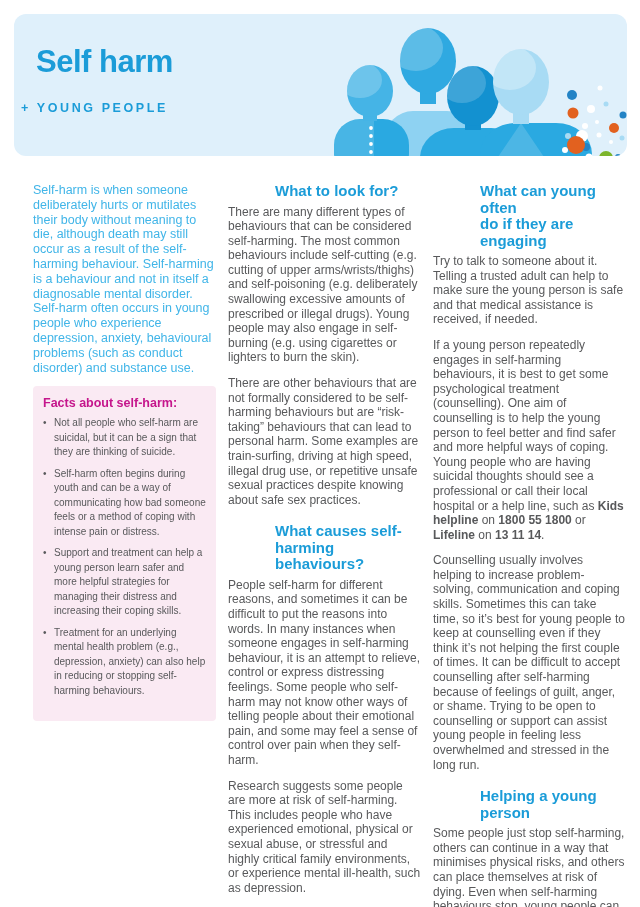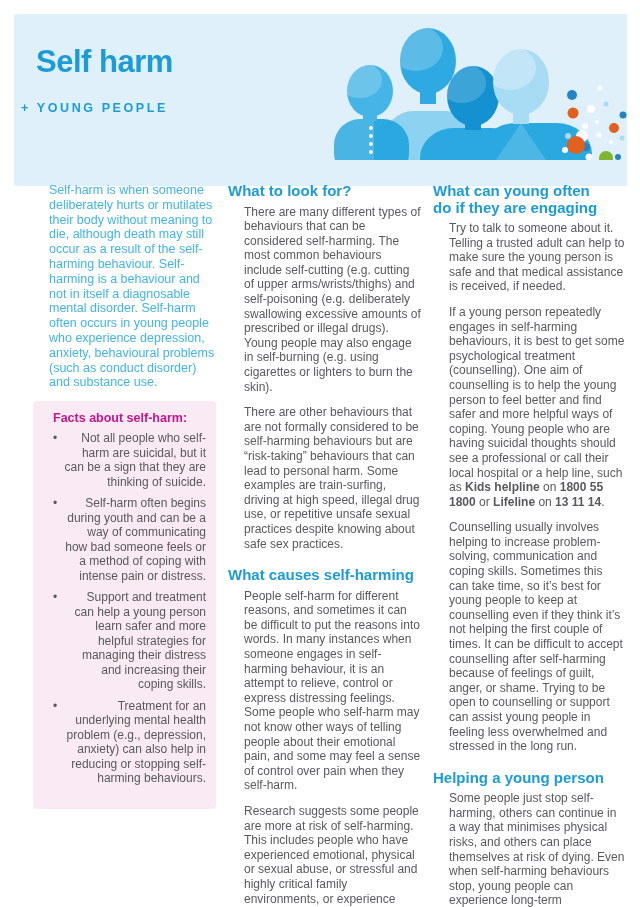--- a/index.html
+++ b/index.html
@@ -5,68 +5,68 @@
   html,body{margin:0;padding:0;background:#ffffff;}
   body{
     width:640px;height:907px;
     font-family:"Liberation Sans","DejaVu Sans",sans-serif;
     -webkit-font-smoothing:antialiased;
   }
   .page{position:relative;width:640px;height:907px;background:#fff;overflow:hidden;}
 
   
   .band{
-    position:absolute;left:14px;top:14px;width:613px;height:172px;
-    background:var(--header-bg,#dff0fb);overflow:hidden;border-radius:1px;
+    position:absolute;left:14px;top:14px;width:613px;height:142px;
+    background:var(--header-bg,#dff0fb);overflow:hidden;border-radius:12px;
   }
   .band h1{
     position:absolute;left:22px;top:30px;margin:0;
     font-size:31px;font-weight:bold;color:var(--accent-blue,#1b9cd8);
     letter-spacing:-0.5px;z-index:3;
   }
   .band .subtitle{
     position:absolute;left:7px;top:87px;
     font-size:12.5px;font-weight:bold;letter-spacing:2.6px;
     color:var(--accent-blue,#1b9cd8);z-index:3;
   }
   .band svg{position:absolute;left:0;top:0;}
 
   
   .col{position:absolute;top:183px;font-size:12px;line-height:14.6px;color:var(--body-text,#58595b);}
   .col1{left:33px;width:183px;}
   .col2{left:228px;width:193px;}
   .col3{left:433px;width:192px;}
 
-  .col p{margin:0 0 11px 16px;}
+  .col p{margin:0 0 11px 0;}
   h2{
     margin:0 0 5px 0;font-size:15px;line-height:16.5px;
     color:var(--accent-blue,#1b9cd8);font-weight:bold;
   }
-  h2 span{display:block;}
+  h2 span{display:block;margin-left:47px;}
   .sect2{margin-top:16px;}
 
   
   .intro{
     font-size:12.5px;line-height:14.8px;
     color:var(--intro-blue,#41b5e8);margin:0 0 14px 2px;
   }
 
   
   .facts{
     background:var(--facts-bg,#faeaf3);border-radius:4px;
-    padding:10px 10px 15px 20px;
+    padding:10px 10px 15px 10px;
   }
   .facts h3{
     margin:0 0 5px 0;font-size:12.5px;line-height:15px;
     color:var(--magenta,#c5168c);font-weight:bold;
   }
   .facts ul{list-style:none;margin:0;padding:0;}
   .facts li{
     position:relative;padding-left:11px;margin-bottom:7px;
-    font-size:12px;line-height:14.5px;color:var(--body-text,#58595b);text-align:right;
+    font-size:10px;line-height:14.5px;color:var(--body-text,#58595b);
   }
   .facts li:last-child{margin-bottom:8px;}
   .facts li::before{
     content:"\2022";position:absolute;left:0;top:0;color:var(--body-text,#58595b);
   }
 
   
   .quote{
     margin-top:19px;padding:9px 0 12px 0;
     border-top:2px dotted #a3a5a8;border-bottom:2px dotted #a3a5a8;
@@ -164,20 +164,21 @@
 
   <div class="col col2">
     <h2>
       <span>What to look for?</span>
     </h2>
     <p>There are many different types of behaviours that can be considered self-harming. The most common behaviours include self-cutting (e.g. cutting of upper arms/wrists/thighs) and self-poisoning (e.g. deliberately swallowing excessive amounts of prescribed or illegal drugs). Young people may also engage in self-burning (e.g. using cigarettes or lighters to burn the skin).</p>
     <p>There are other behaviours that are not formally considered to be self-harming behaviours but are “risk-taking” behaviours that can lead to personal harm. Some examples are train-surfing, driving at high speed, illegal drug use, or repetitive unsafe sexual practices despite knowing about safe sex practices.</p>
 
     <h2 class="sect2">
       <span>What causes self-harming</span>
+      <span>behaviours?</span>
     </h2>
     <p>People self-harm for different reasons, and sometimes it can be difficult to put the reasons into words. In many instances when someone engages in self-harming behaviour, it is an attempt to relieve, control or express distressing feelings. Some people who self-harm may not know other ways of telling people about their emotional pain, and some may feel a sense of control over pain when they self-harm.</p>
     <p>Research suggests some people are more at risk of self-harming. This includes people who have experienced emotional, physical or sexual abuse, or stressful and highly critical family environments, or experience mental ill-health, such as depression.</p>
 
     <div class="quote">
       
     </div>
   </div>
 
   <div class="col col3">

